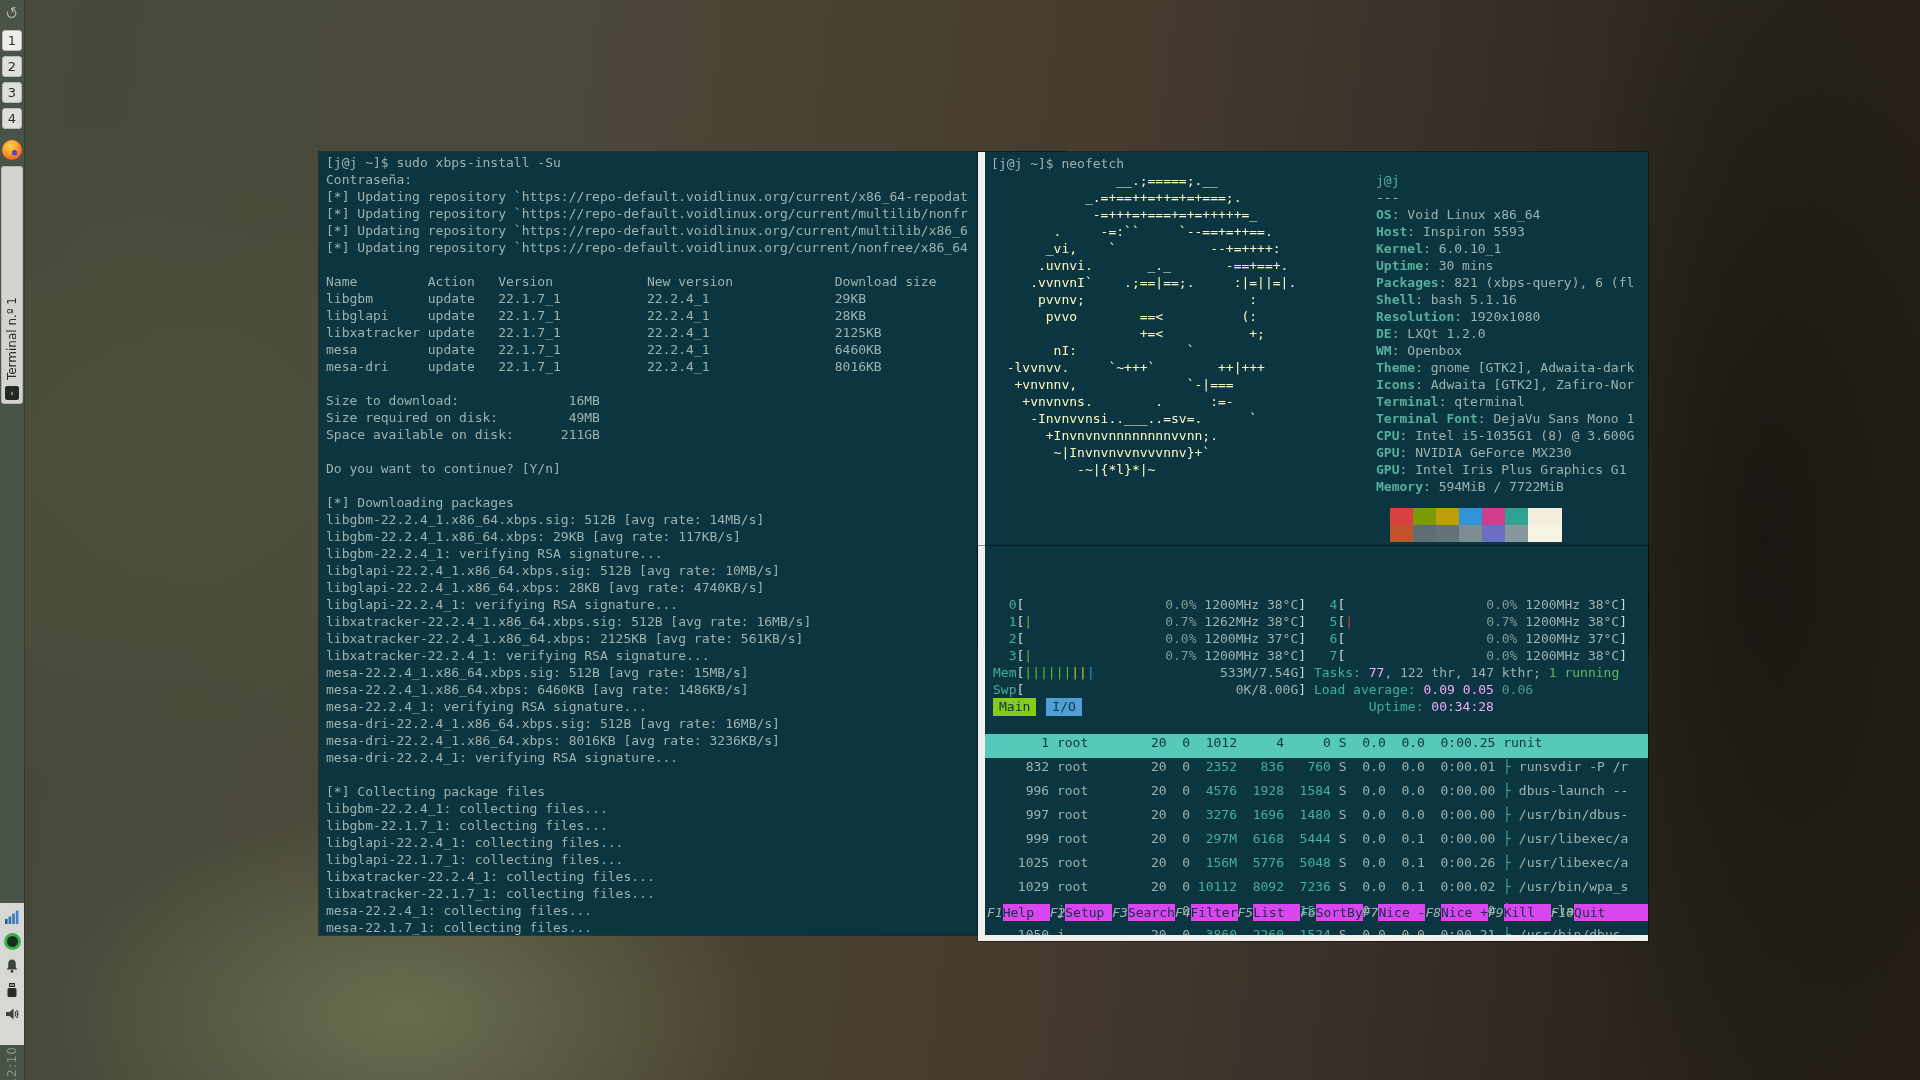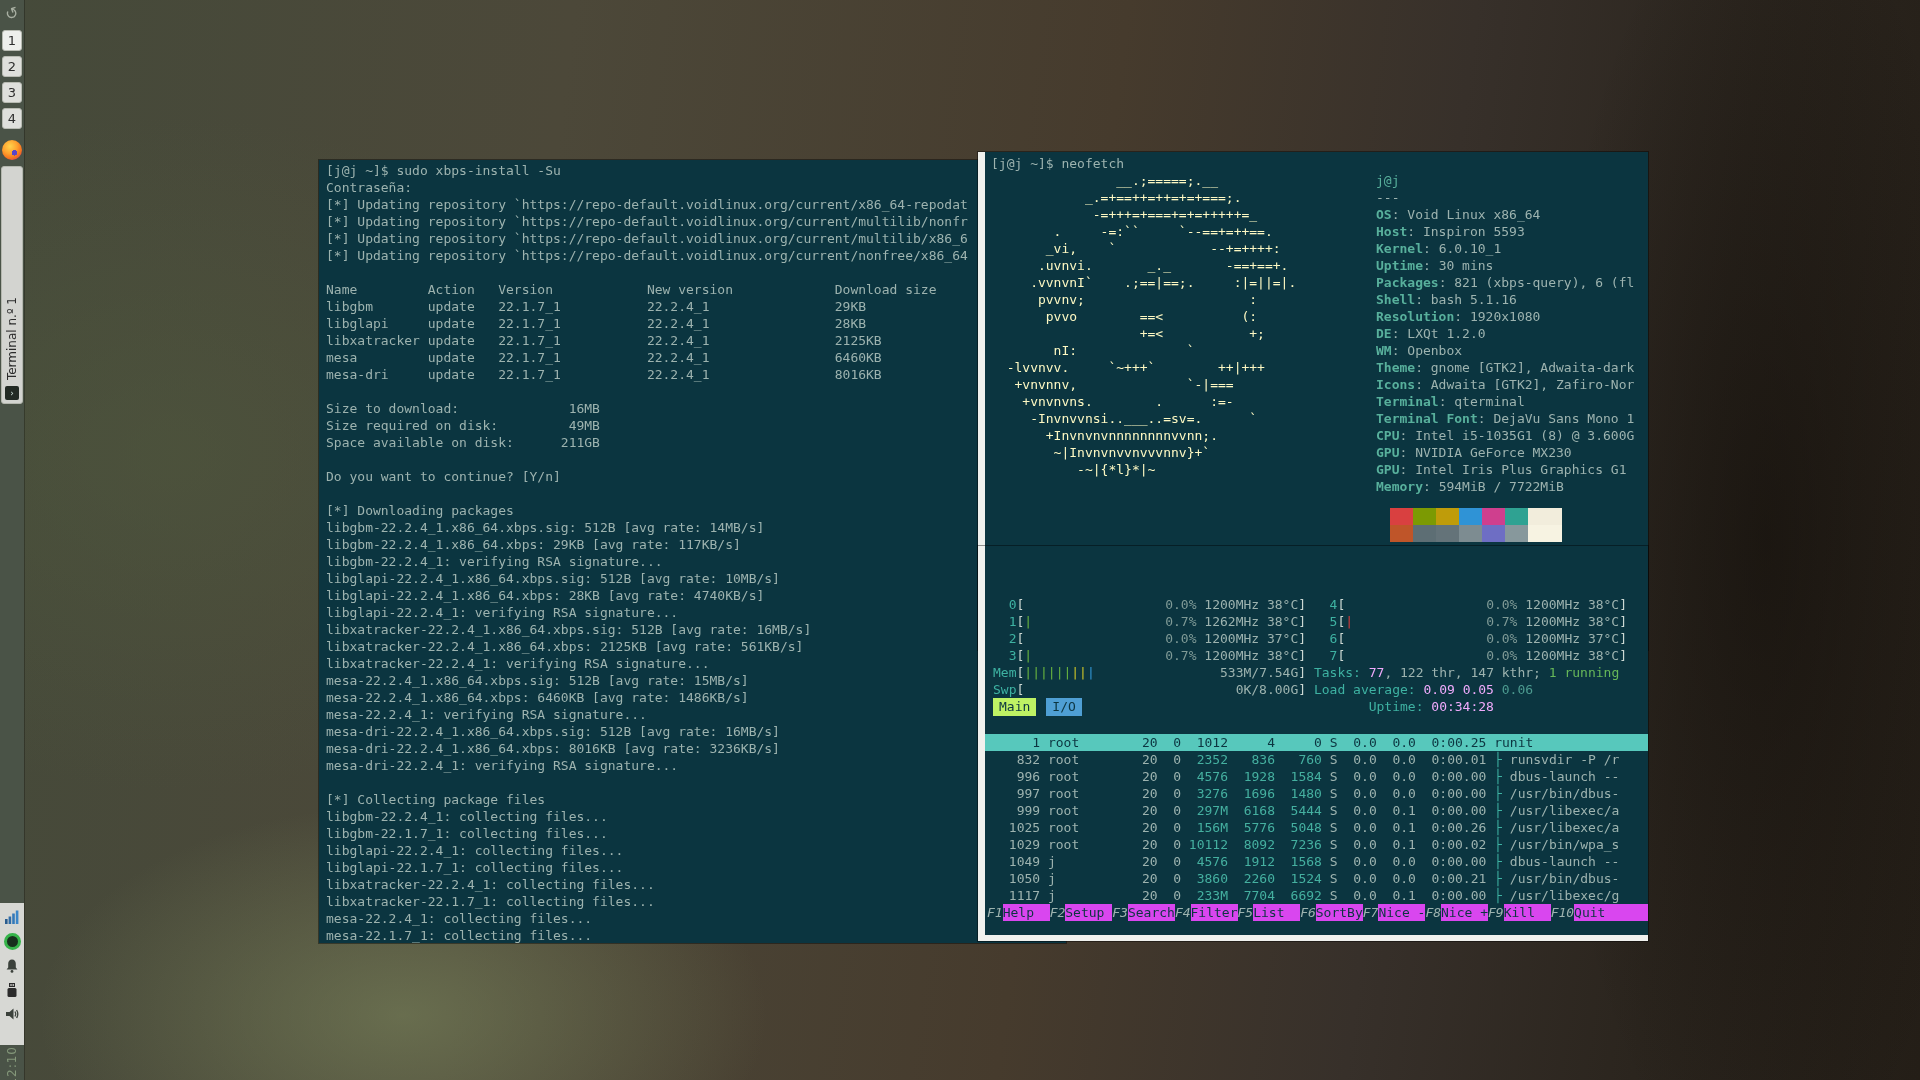--- a/index.html
+++ b/index.html
@@ -27,44 +27,44 @@
       display:flex;flex-direction:column;align-items:center;justify-content:flex-end;padding-bottom:3px;}
   .taskbtn-label{writing-mode:vertical-rl;transform:rotate(180deg);font-size:12px;color:#2c2c2c;margin-bottom:6px;white-space:nowrap;}
   .taskbtn-icon{width:14px;height:14px;background:#222a24;border-radius:2px;color:#cfe0da;font-size:9px;line-height:14px;text-align:center;font-family:"DejaVu Sans Mono",monospace;}
   .tray{position:absolute;top:903px;left:0;width:24px;height:142px;background:#d7d8d4;display:flex;flex-direction:column;align-items:center;gap:8px;padding-top:6px;box-sizing:border-box;}
   .tray-ic{width:16px;height:16px;display:block;}
   .rec-ic{width:11px;height:11px;border-radius:50%;border:3px solid #36b44a;background:#17301d;box-sizing:content-box;}
   .clock{position:absolute;top:1046px;left:5px;color:#84987a;font-size:12px;writing-mode:vertical-rl;transform:rotate(180deg);letter-spacing:1px;}
   
   .mono{font-family:"DejaVu Sans Mono",monospace;font-size:13px;line-height:17px;white-space:pre;}
   .term{position:absolute;background:#0b3540;box-shadow:0 0 0 1px rgba(0,0,0,.4);overflow:hidden;box-sizing:border-box;}
-  .left-term{left:319px;top:152px;width:747px;height:783px;margin-top:8px;}
+  .left-term{left:319px;top:152px;width:747px;height:783px;}
   #left-pre{margin:0;padding:2px 0 0 7px;color:#9db3af;}
   .nf-term{left:978px;top:152px;width:670px;height:498px;border-left:7px solid #f0f1ee;border-bottom:6px solid #f0f1ee;}
   .htop-term{left:978px;top:546px;width:670px;height:395px;border-left:7px solid #f0f1ee;border-bottom:6px solid #f0f1ee;}
   .nf-prompt{position:absolute;top:3px;left:6px;margin:0;color:#9db3af;}
   .nf-art{position:absolute;top:20px;left:6px;margin:0;color:#fef9c3;}
   .nf-info{position:absolute;top:20px;left:391px;width:264px;overflow:hidden;}
   .nf-info div{height:17px;overflow:hidden;}
   .nf-title{color:#58b09c;}
   .nf-label{color:#58b09c;font-weight:bold;}
   .nf-palette{position:absolute;top:356px;left:405px;}
   .pal-row{display:flex;height:17px;}
   .pal-block{width:23px;height:17px;}
   .pal-block:last-child{width:34px;}
   
   #htop-meters{position:absolute;top:10px;left:0;right:0;padding-left:8px;margin-top:40px;}
   #htop-tabs{position:absolute;top:152px;left:8px;display:flex;gap:10px;}
   .tab{padding:0 6px;height:18px;line-height:18px;color:#0c3540;font-family:"DejaVu Sans Mono",monospace;font-size:13px;}
-  .tab-active{background:#bef264;}
+  .tab-active{background:#84cc16;}
   .tab-inactive{background:#4f9fd4;}
   #htop-header{position:absolute;top:171px;left:0;right:0;height:17px;background:#939a00;color:#0c3540;padding-left:8px;}
   .hdr-arrow{color:#2f9fd6;}
   #htop-rows{position:absolute;top:188px;left:0;right:0;}
-  .proc-row{height:17px;padding-left:16px;overflow:hidden;}
+  .proc-row{height:24px;padding-left:25px;overflow:hidden;}
   .proc-row.sel{background:#57c8bc;}
   .proc-row.sel span{color:#0c3540 !important;font-weight:normal;}
   #htop-fbar{position:absolute;top:358px;left:0;right:0;height:17px;display:flex;padding-left:2px;}
   .fkey{color:#9db3af;white-space:pre;font-style:italic;}
   .flabel{background:#d946ef;color:#0c3540;white-space:pre;}
   .flabel-last{flex:1;}
   
   .t-fg{color:#9db3af}.t-cyan{color:#3eb2a2}.t-bracket{color:#ccd8d3}.t-dim{color:#7f9a96}
   .t-green{color:#67b33f}.t-yellow{color:#c9c127}.t-blue{color:#3193d1}.t-red{color:#d23b3b}
   .t-bold{color:#f0abfc;font-weight:normal}.t-teal{color:#45b0a0}.t-green2{color:#67b859}.t-tealdim{color:#4c9a8f}

